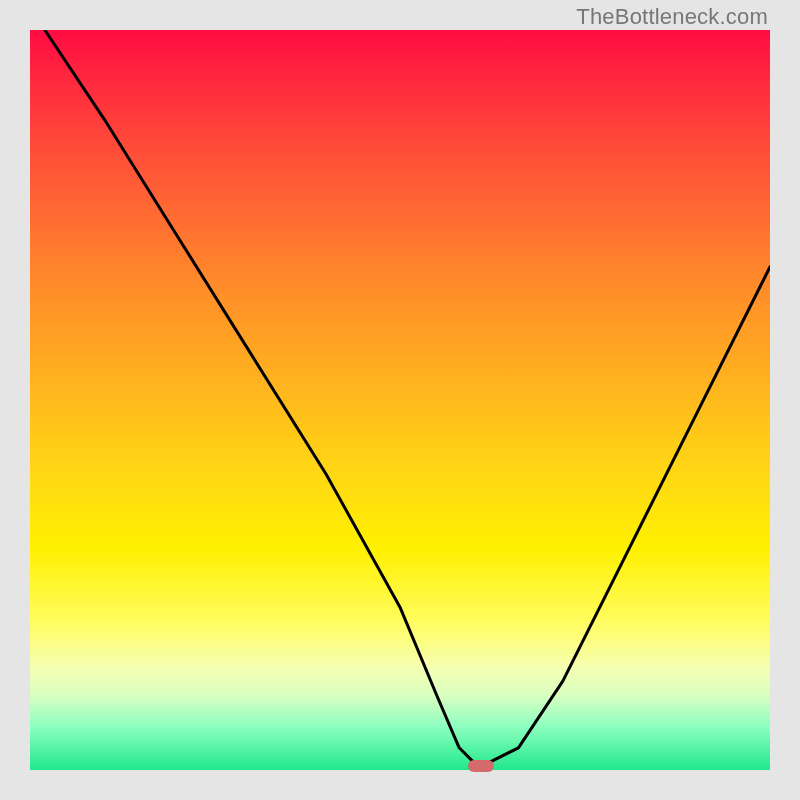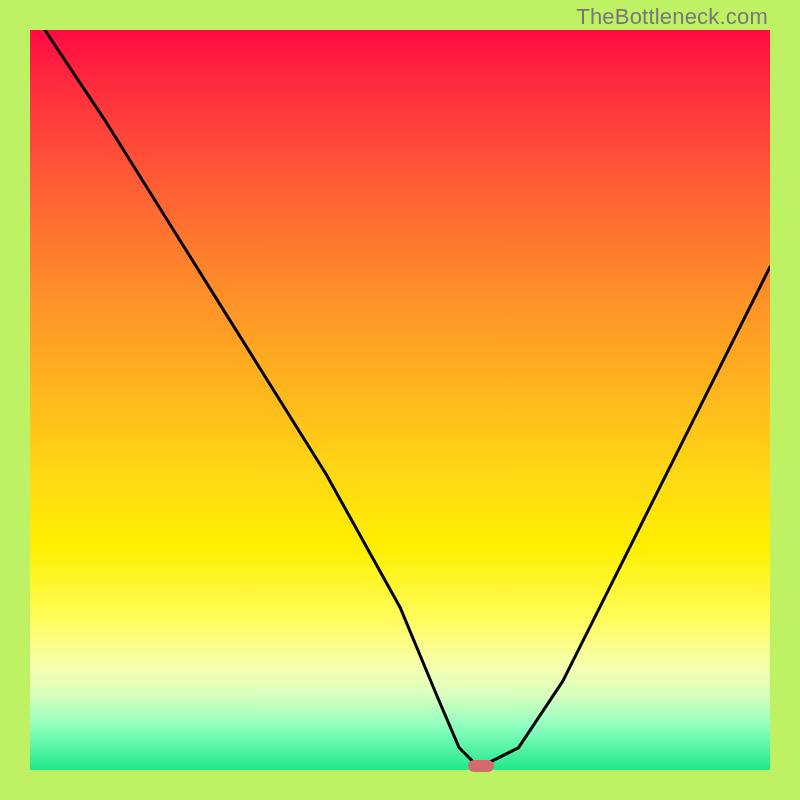--- a/index.html
+++ b/index.html
@@ -8,21 +8,21 @@
     width: 800px;
     height: 800px;
     overflow: hidden;
     background: #000;
     font-family: Arial, Helvetica, sans-serif;
   }
   .frame {
     position: relative;
     width: 800px;
     height: 800px;
-    background: #bef264;
+    background: #e5e5e5;
   }
   .plot-area {
     position: absolute;
     left: 30px;
     top: 30px;
     width: 740px;
     height: 740px;
     background: linear-gradient(to bottom,
       #ff0b42 0%,
       #ff2e3e 8%,

